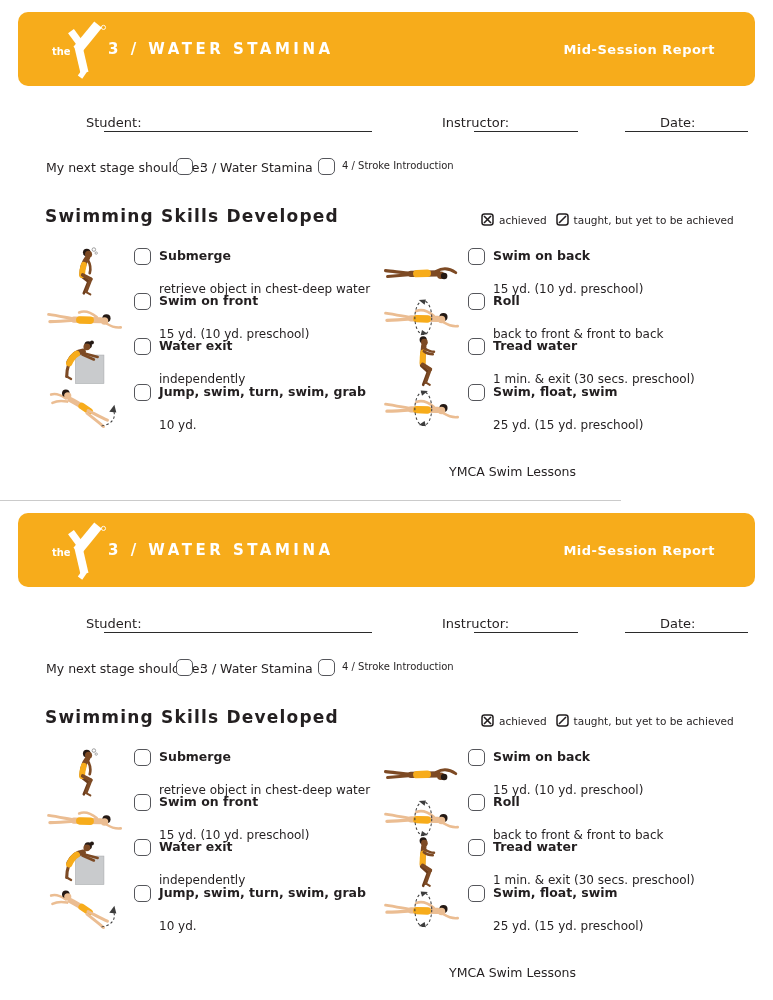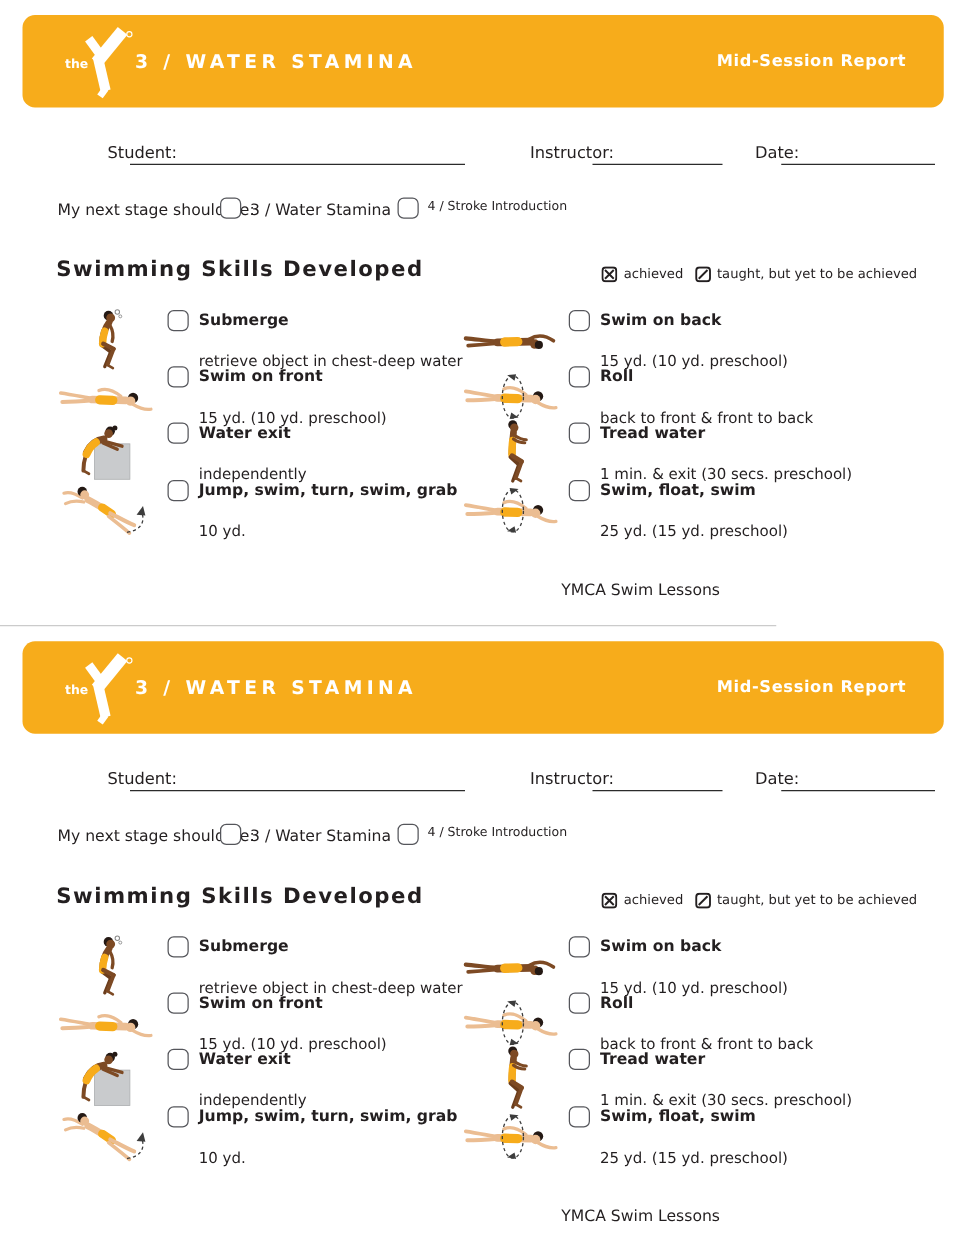--- a/index.html
+++ b/index.html
@@ -12,49 +12,49 @@
   .half { position:absolute; left:0; width:621px; height:500px; background:#fff; }
   .half.second { top:500px; border-top:1px solid #CBCBCB; }
   .half.first { top:0; }
 
   
   .hbar { position:absolute; left:18px; top:12px; width:737px; height:74px;
           background:#F7AC1B; border-radius:10px; }
   .hlogo { position:absolute; left:34px; top:8px; }
   .htitle { position:absolute; left:90px; top:50%; transform:translateY(-50%);
             color:#fff; font-weight:bold; font-size:15px; letter-spacing:3.5px; }
-  .hreport { position:absolute; right:30px; top:50%; transform:translateY(-50%);
+  .hreport { position:absolute; right:40px; top:50%; transform:translateY(-50%);
              color:#fff; font-weight:bold; font-size:13px; letter-spacing:0.5px; }
 
   
   .flabel { position:absolute; font-size:13px; top:115px;margin-left:40px; }
   .fline  { position:absolute; top:131px; border-bottom:1px solid #2b2b2b; height:0; }
   .l-student { left:46px; }  .ln-student { left:104px; width:268px; }
-  .l-instr   { left:384px; } .ln-instr   { left:474px; width:104px; }
-  .l-date    { left:564px; } .ln-date    { left:625px; width:123px; }
+  .l-instr   { left:402px; } .ln-instr   { left:474px; width:104px; }
+  .l-date    { left:620px; } .ln-date    { left:625px; width:123px; }
 
   
   .stage-label { position:absolute; left:46px; top:160px; font-size:12.5px; }
   .cbox { width:17px; height:17px; border:1.6px solid #55565B; border-radius:5px; background:#fff; }
   .stage-cb1 { position:absolute; left:176px; top:158px; }
   .stage-cb2 { position:absolute; left:318px; top:158px; }
   .stage-opt1 { position:absolute; left:200px; top:160px; font-size:12.5px; }
   .stage-opt2 { position:absolute; left:342px; top:160px; font-size:10px; }
 
   
   .skills-h { position:absolute; left:45px; top:206px; font-size:17px;
               font-weight:bold; letter-spacing:1.2px; }
   .legend { position:absolute; left:481px; top:213px; display:flex; gap:9px; align-items:center; }
-  .legend-item { display:flex; gap:5px; }
+  .legend-item { display:flex; gap:5px; align-items:center; }
   .legend-item span { font-size:10.5px; white-space:nowrap; }
 
   
   .skill { position:absolute; display:flex; align-items:center; height:46px; }
   .skill.colL { left:42px;  width:345px; }
-  .skill.colR { left:369px; width:360px; }
+  .skill.colR { left:382px; width:360px; }
   .skill .illo { flex:none; display:flex; justify-content:center; align-items:center; overflow:visible; }
   .colL .illo { width:86px; }
   .colR .illo { width:80px; }
   .skill .body { display:flex; align-items:flex-start; gap:8px; margin-left:6px; }
   .skill .txt .t { font-size:12.5px; font-weight:bold; line-height:1.2; }
   .skill .txt .d { font-size:12px; line-height:1.25; margin-top:19px; }
   .r1 { top:249px; } .r2 { top:294px; } .r3 { top:339px; } .r4 { top:385px; }
 
   .footer { position:absolute; right:45px; top:464px; font-size:12.5px; font-weight:normal; }
 

